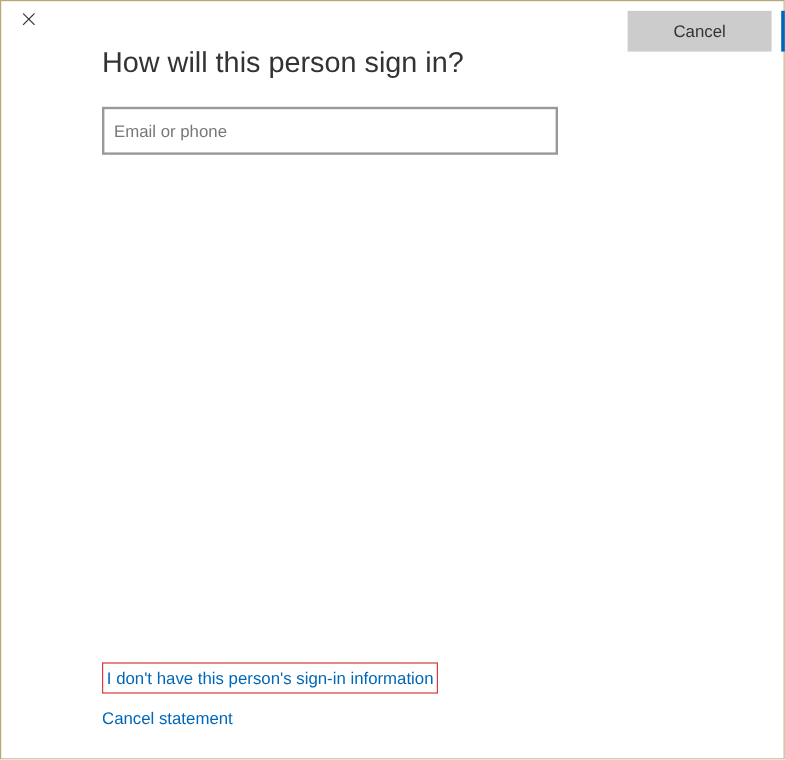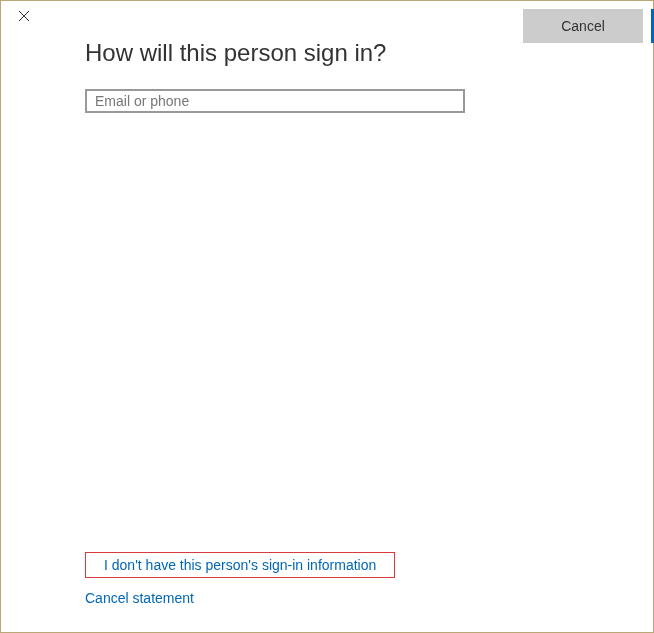--- a/index.html
+++ b/index.html
@@ -55,21 +55,21 @@
     }
     .description {
       font-size: 14px;
       color: #333;
       line-height: 1.4;
       margin-bottom: 20px;
       max-width: 560px;
     }
     .input-field {
       width: 380px;
-      height: 24px;
+      height: 40px;
       border: 2px solid #999;
       padding: 0 8px;
       font-size: 14px;
       font-family: inherit;
       color: #333;
       outline: none;
     }
     .input-field::placeholder {
       color: #777;
     }
@@ -77,21 +77,21 @@
       flex: 1;
     }
     .links {
       margin-bottom: 24px;
     }
     .link-highlighted {
       display: inline-block;
       color: #0067b8;
       font-size: 14px;
       border: 1px solid #d83b3b;
-      padding: 4px 18px;
+      padding: 4px 3px;
       cursor: pointer;
       margin-bottom: 8px;
     }
     .link-plain {
       display: block;
       color: #0067b8;
       font-size: 14px;
       cursor: pointer;
       padding: 2px 0;
       margin-top: 2px;

